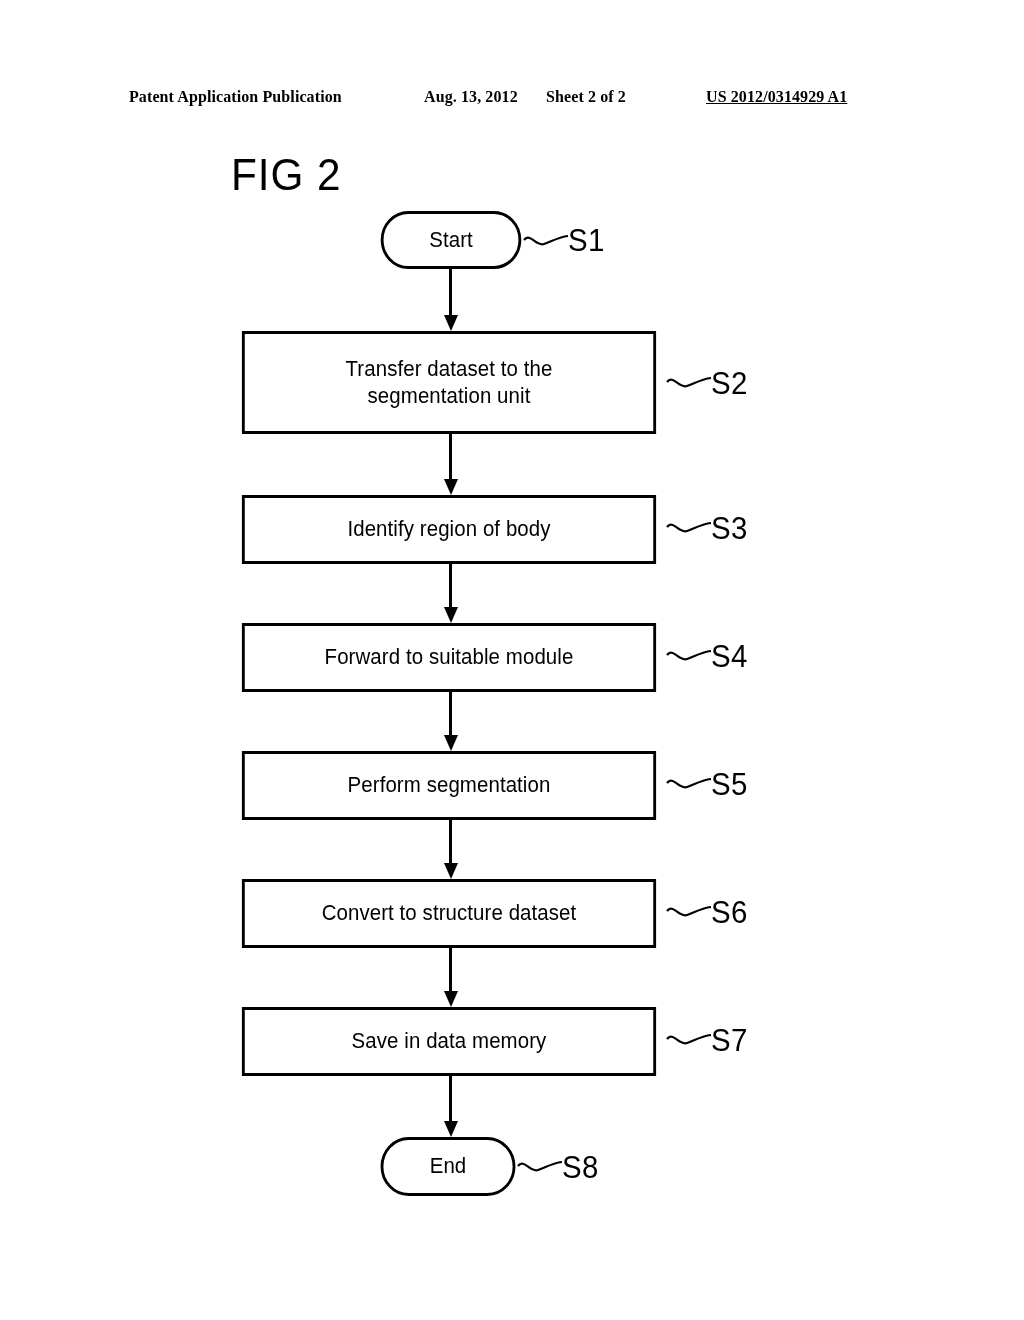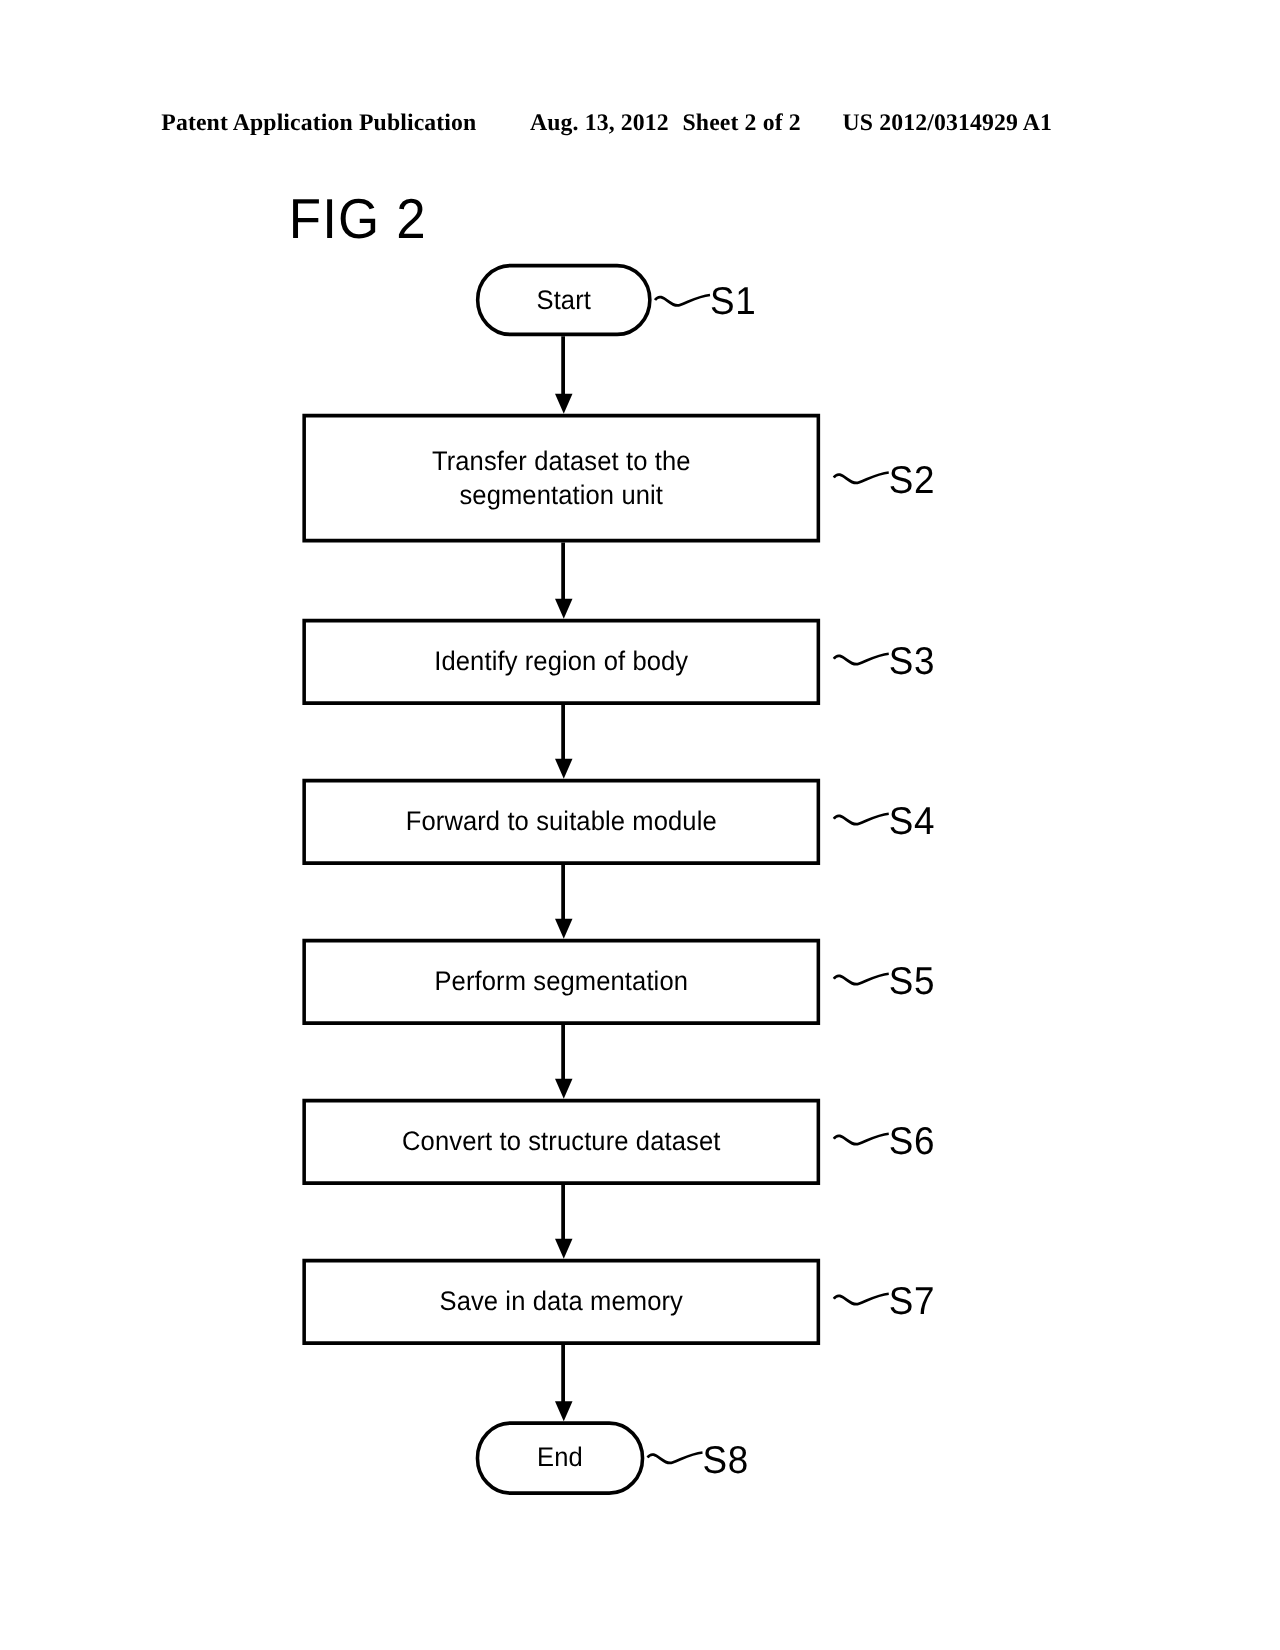--- a/index.html
+++ b/index.html
@@ -22,29 +22,29 @@
     position: absolute;
     left: 0;
     top: 88px;
     width: 1024px;
     height: 26px;
   }
   #patent-header .hdr {
     position: absolute;
     font-family: "Liberation Serif", serif;
     font-weight: bold;
-    font-size: 19px;
+    font-size: 16px;
     letter-spacing: 0.1px;
     white-space: nowrap;
     color: #000;
   }
   #hdr-pub   { left: 129px; top: 0; }
   #hdr-date  { left: 424px; top: 0; }
   #hdr-sheet { left: 546px; top: 0; text-align: center; }
-  #hdr-num   { left: 674px; top: 0; }
+  #hdr-num   { left: 706px; top: 0; text-decoration: underline; }
 
   
   #figure {
     position: absolute;
     left: 0;
     top: 0;
     width: 1024px;
     height: 1320px;
   }
 

